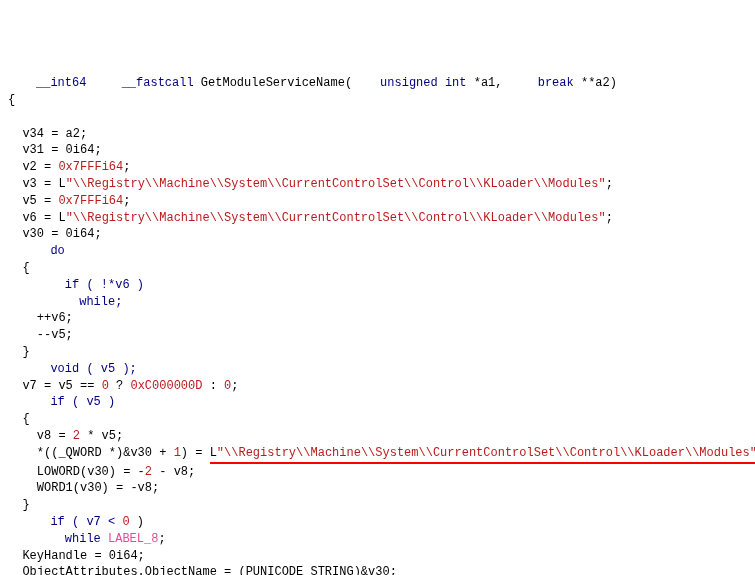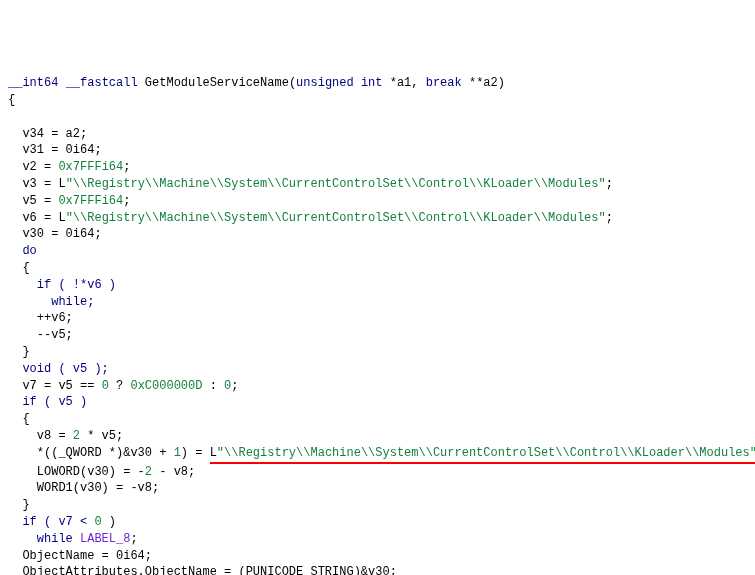--- a/index.html
+++ b/index.html
@@ -5,23 +5,23 @@
     body {
       font-family: Consolas, 'Courier New', monospace;
       font-size: 12px;
       background: #ffffff;
       color: #000000;
       margin: 0;
       padding: 8px;
       white-space: pre;
       line-height: 1.4;
     }
-    .navy { color: #000080; }
-    .brown { color: #6d28d9; }
-    .green { color: #15803d; }
+    .navy { color: #000080; margin-left: 28px; }
+    .brown { color: #ec4899; }
+    .green { color: #b91c1c; }
     .red-underline {
       border-bottom: 2px solid red;
       display: inline-block;
     }
   </style>
 </head>
 <body>
 
 
 
@@ -46,21 +46,21 @@
 <span>  v7 = v5 == </span><span class="green">0</span><span> ? </span><span class="green">0xC000000D</span><span> : </span><span class="green">0</span><span>;</span>
 <span class="navy">  if ( v5 )</span>
 <span>  {</span>
 <span>    v8 = </span><span class="green">2</span><span> * v5;</span>
 <span>    *((_QWORD *)&amp;v30 + </span><span class="green">1</span><span>) = </span><span class="red-underline"><span>L</span><span class="green">"\\Registry\\Machine\\System\\CurrentControlSet\\Control\\KLoader\\Modules"</span></span>
 <span>    LOWORD(v30) = -</span><span class="green">2</span><span> - v8;</span>
 <span>    WORD1(v30) = -v8;</span>
 <span>  }</span>
 <span class="navy">  if ( v7 &lt; </span><span class="green">0</span> <span>)</span>
 <span class="navy">    while </span><span class="brown">LABEL_8</span><span>;</span>
-<span>  ObjectName = 0i64;</span>
+<span>  KeyHandle = 0i64;</span>
 <span>  ObjectAttributes.ObjectName = (PUNICODE_STRING)&amp;v30;</span>
 
 
 
 
 
 
 
 
 

